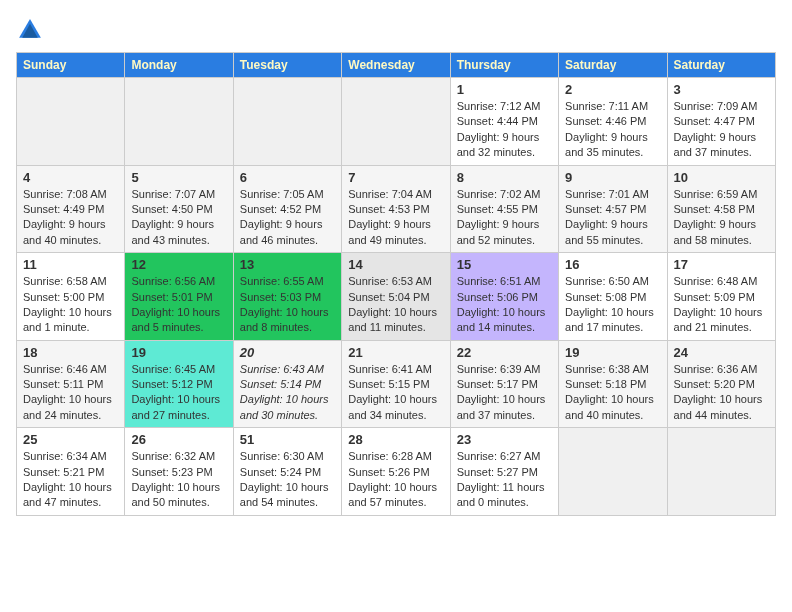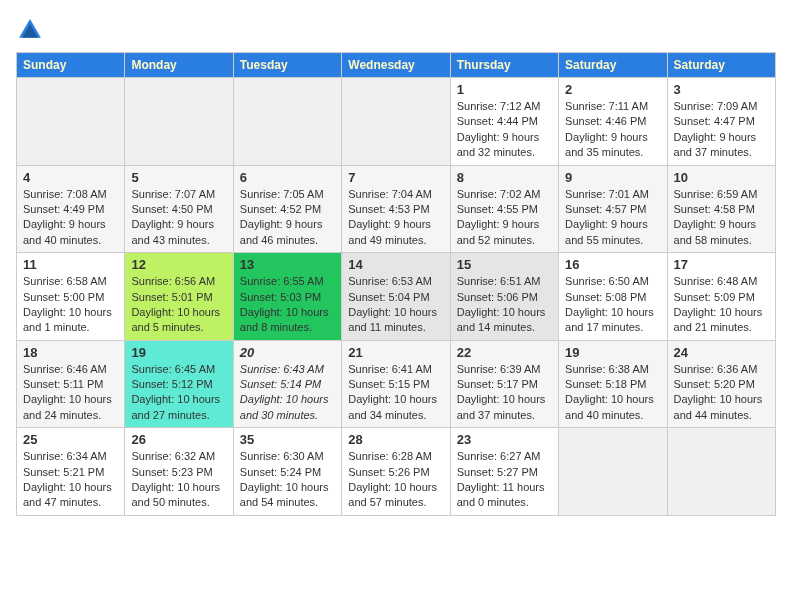--- a/index.html
+++ b/index.html
@@ -166,33 +166,33 @@
         <td style="background: rgb(245, 245, 245);">
           <div class="day-number">10</div>
           <div class="day-info">Sunrise: 6:59 AM<br>Sunset: 4:58 PM<br>Daylight: 9 hours and 58 minutes.</div>
         </td>
       </tr>
       <tr>
         <td style="background: rgb(255, 255, 255);">
           <div class="day-number">11</div>
           <div class="day-info">Sunrise: 6:58 AM<br>Sunset: 5:00 PM<br>Daylight: 10 hours and 1 minute.</div>
         </td>
-        <td style="background: #bef264; margin-left: 32px;">
+        <td style="background: #22c55e; margin-left: 32px;">
           <div class="day-number">12</div>
           <div class="day-info">Sunrise: 6:56 AM<br>Sunset: 5:01 PM<br>Daylight: 10 hours and 5 minutes.</div>
         </td>
         <td style="background: #22c55e;">
           <div class="day-number">13</div>
           <div class="day-info">Sunrise: 6:55 AM<br>Sunset: 5:03 PM<br>Daylight: 10 hours and 8 minutes.</div>
         </td>
         <td style="background: #e5e5e5;">
           <div class="day-number">14</div>
           <div class="day-info">Sunrise: 6:53 AM<br>Sunset: 5:04 PM<br>Daylight: 10 hours and 11 minutes.</div>
         </td>
-        <td style="background: #e5e5e5;">
+        <td style="background: #c4b5fd;">
           <div class="day-number">15</div>
           <div class="day-info">Sunrise: 6:51 AM<br>Sunset: 5:06 PM<br>Daylight: 10 hours and 14 minutes.</div>
         </td>
         <td style="background: rgb(255, 255, 255); margin-top: 42px;">
           <div class="day-number">16</div>
           <div class="day-info">Sunrise: 6:50 AM<br>Sunset: 5:08 PM<br>Daylight: 10 hours and 17 minutes.</div>
         </td>
         <td style="background: rgb(255, 255, 255);">
           <div class="day-number">17</div>
           <div class="day-info">Sunrise: 6:48 AM<br>Sunset: 5:09 PM<br>Daylight: 10 hours and 21 minutes.</div>
@@ -231,21 +231,21 @@
       <tr>
         <td style="background: rgb(255, 255, 255);">
           <div class="day-number">25</div>
           <div class="day-info">Sunrise: 6:34 AM<br>Sunset: 5:21 PM<br>Daylight: 10 hours and 47 minutes.</div>
         </td>
         <td style="background: rgb(255, 255, 255);">
           <div class="day-number">26</div>
           <div class="day-info">Sunrise: 6:32 AM<br>Sunset: 5:23 PM<br>Daylight: 10 hours and 50 minutes.</div>
         </td>
         <td style="background: rgb(255, 255, 255);">
-          <div class="day-number">35</div>
+          <div class="day-number">51</div>
           <div class="day-info">Sunrise: 6:30 AM<br>Sunset: 5:24 PM<br>Daylight: 10 hours and 54 minutes.</div>
         </td>
         <td style="background: rgb(255, 255, 255);">
           <div class="day-number">28</div>
           <div class="day-info">Sunrise: 6:28 AM<br>Sunset: 5:26 PM<br>Daylight: 10 hours and 57 minutes.</div>
         </td>
         <td style="background: rgb(255, 255, 255);">
           <div class="day-number">23</div>
           <div class="day-info">Sunrise: 6:27 AM<br>Sunset: 5:27 PM<br>Daylight: 11 hours and 0 minutes.</div>
         </td>

